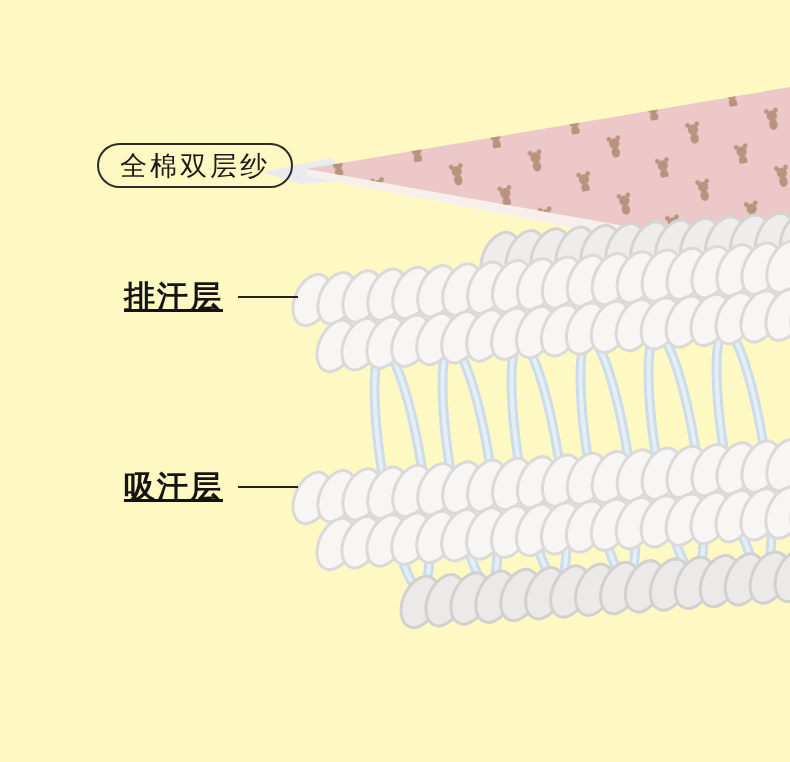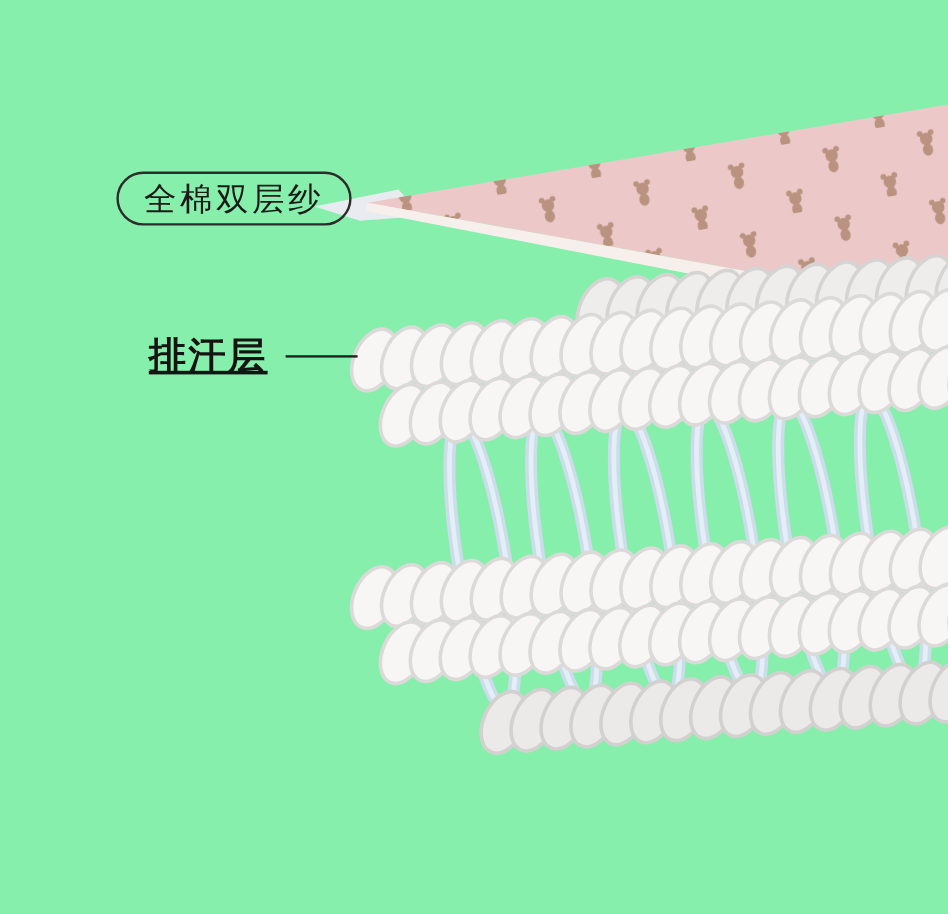--- a/index.html
+++ b/index.html
@@ -1,17 +1,17 @@
 <!DOCTYPE html>
 <html><head>
 <meta charset="utf-8">
 <style>
   html,body{margin:0;padding:0;background:#e9e6e4;}
   .stage{
-    position:relative;width:790px;height:762px;background:#86efac;overflow:hidden;
+    position:relative;width:790px;height:762px;background:#fef9c3;overflow:hidden;
     font-family:"Liberation Sans","DejaVu Sans",sans-serif;
   }
   svg.illus{position:absolute;left:0;top:0;}
   .badge{
     position:absolute;left:97px;top:143px;width:196px;height:45px;
     border:2px solid #2e2c2a;border-radius:23px;box-sizing:border-box;
     display:flex;align-items:center;justify-content:center;
   }
   .badge span{font-size:27px;letter-spacing:3px;color:#1c1a18;white-space:nowrap;}
   .callout{position:absolute;display:flex;align-items:center;gap:15px;}
@@ -108,14 +108,18 @@
 
   <div class="badge">
     <span>全棉双层纱</span>
   </div>
 
   <div class="callout" id="co-wicking">
     <span class="txt">排汗层</span>
     <span class="line"></span>
   </div>
 
+  <div class="callout" id="co-absorbing">
+    <span class="txt">吸汗层</span>
+    <span class="line"></span>
+  </div>
 
 </div>
 
 </body></html>

